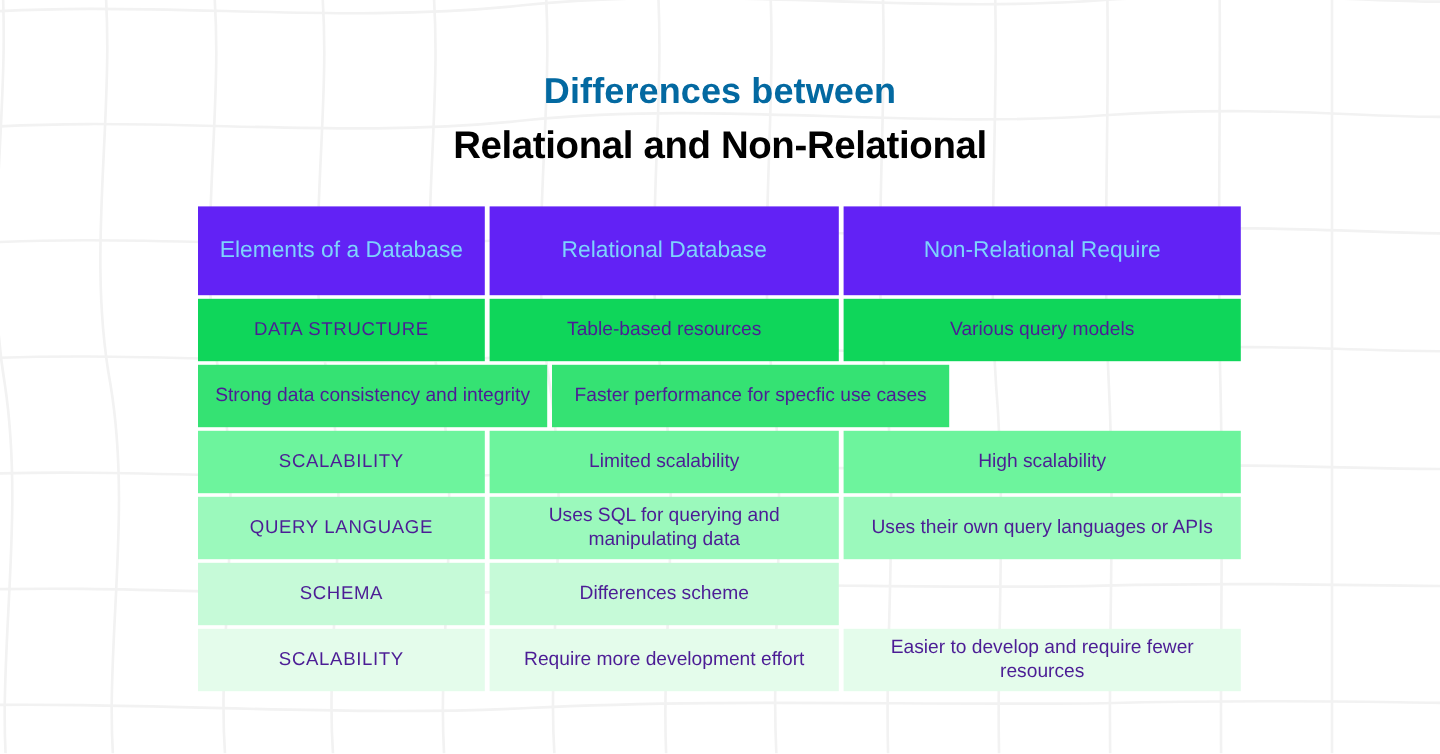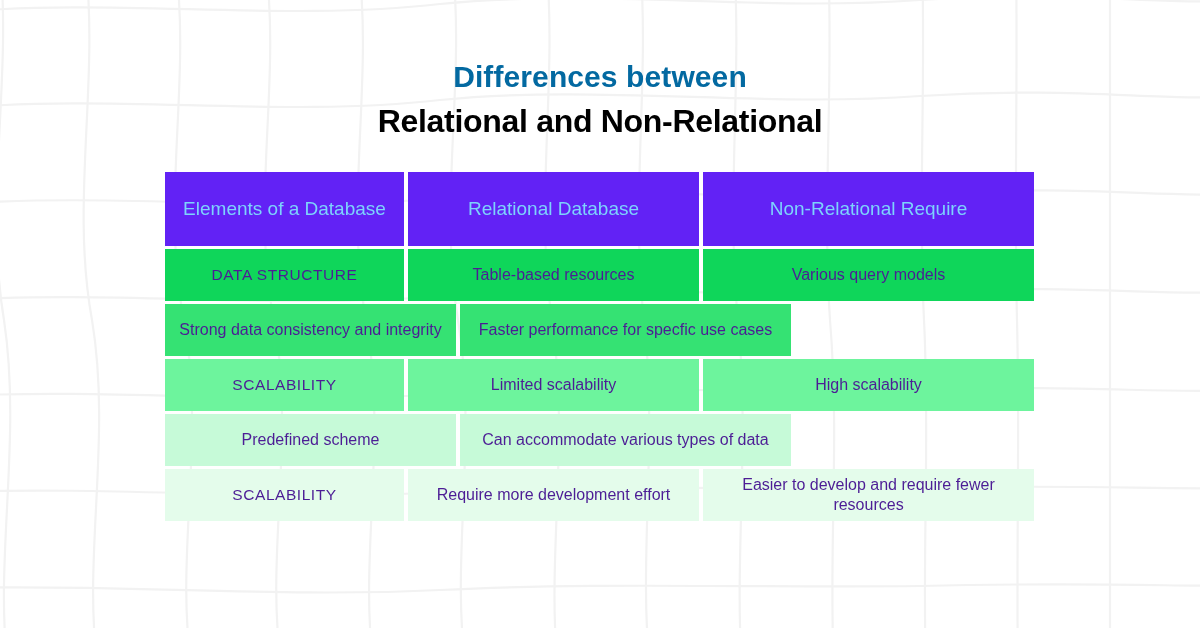--- a/index.html
+++ b/index.html
@@ -163,24 +163,29 @@
       <div class="cell col-1">Strong data consistency and integrity</div>
       <div class="cell col-2">Faster performance for specfic use cases</div>
     </div>
 
     <div class="row body-row r2">
       <div class="cell col-0 label">SCALABILITY</div>
       <div class="cell col-1">Limited scalability</div>
       <div class="cell col-2">High scalability</div>
     </div>
 
+    <div class="row body-row r3">
+      <div class="cell col-0 label">QUERY LANGUAGE</div>
+      <div class="cell col-1">Uses SQL for querying and manipulating data</div>
+      <div class="cell col-2">Uses their own query languages or APIs</div>
+    </div>
 
     <div class="row body-row r4">
-      <div class="cell col-1">Predefined scheme</div>
-      <div class="cell col-2">Can accommodate various types of data</div>
+      <div class="cell col-0 label">SCHEMA</div>
+      <div class="cell col-1">Differences scheme</div>
     </div>
 
     <div class="row body-row r5">
       <div class="cell col-0 label">SCALABILITY</div>
       <div class="cell col-1">Require more development effort</div>
       <div class="cell col-2">Easier to develop and require fewer resources</div>
     </div>
 
   </div>
 </div>

